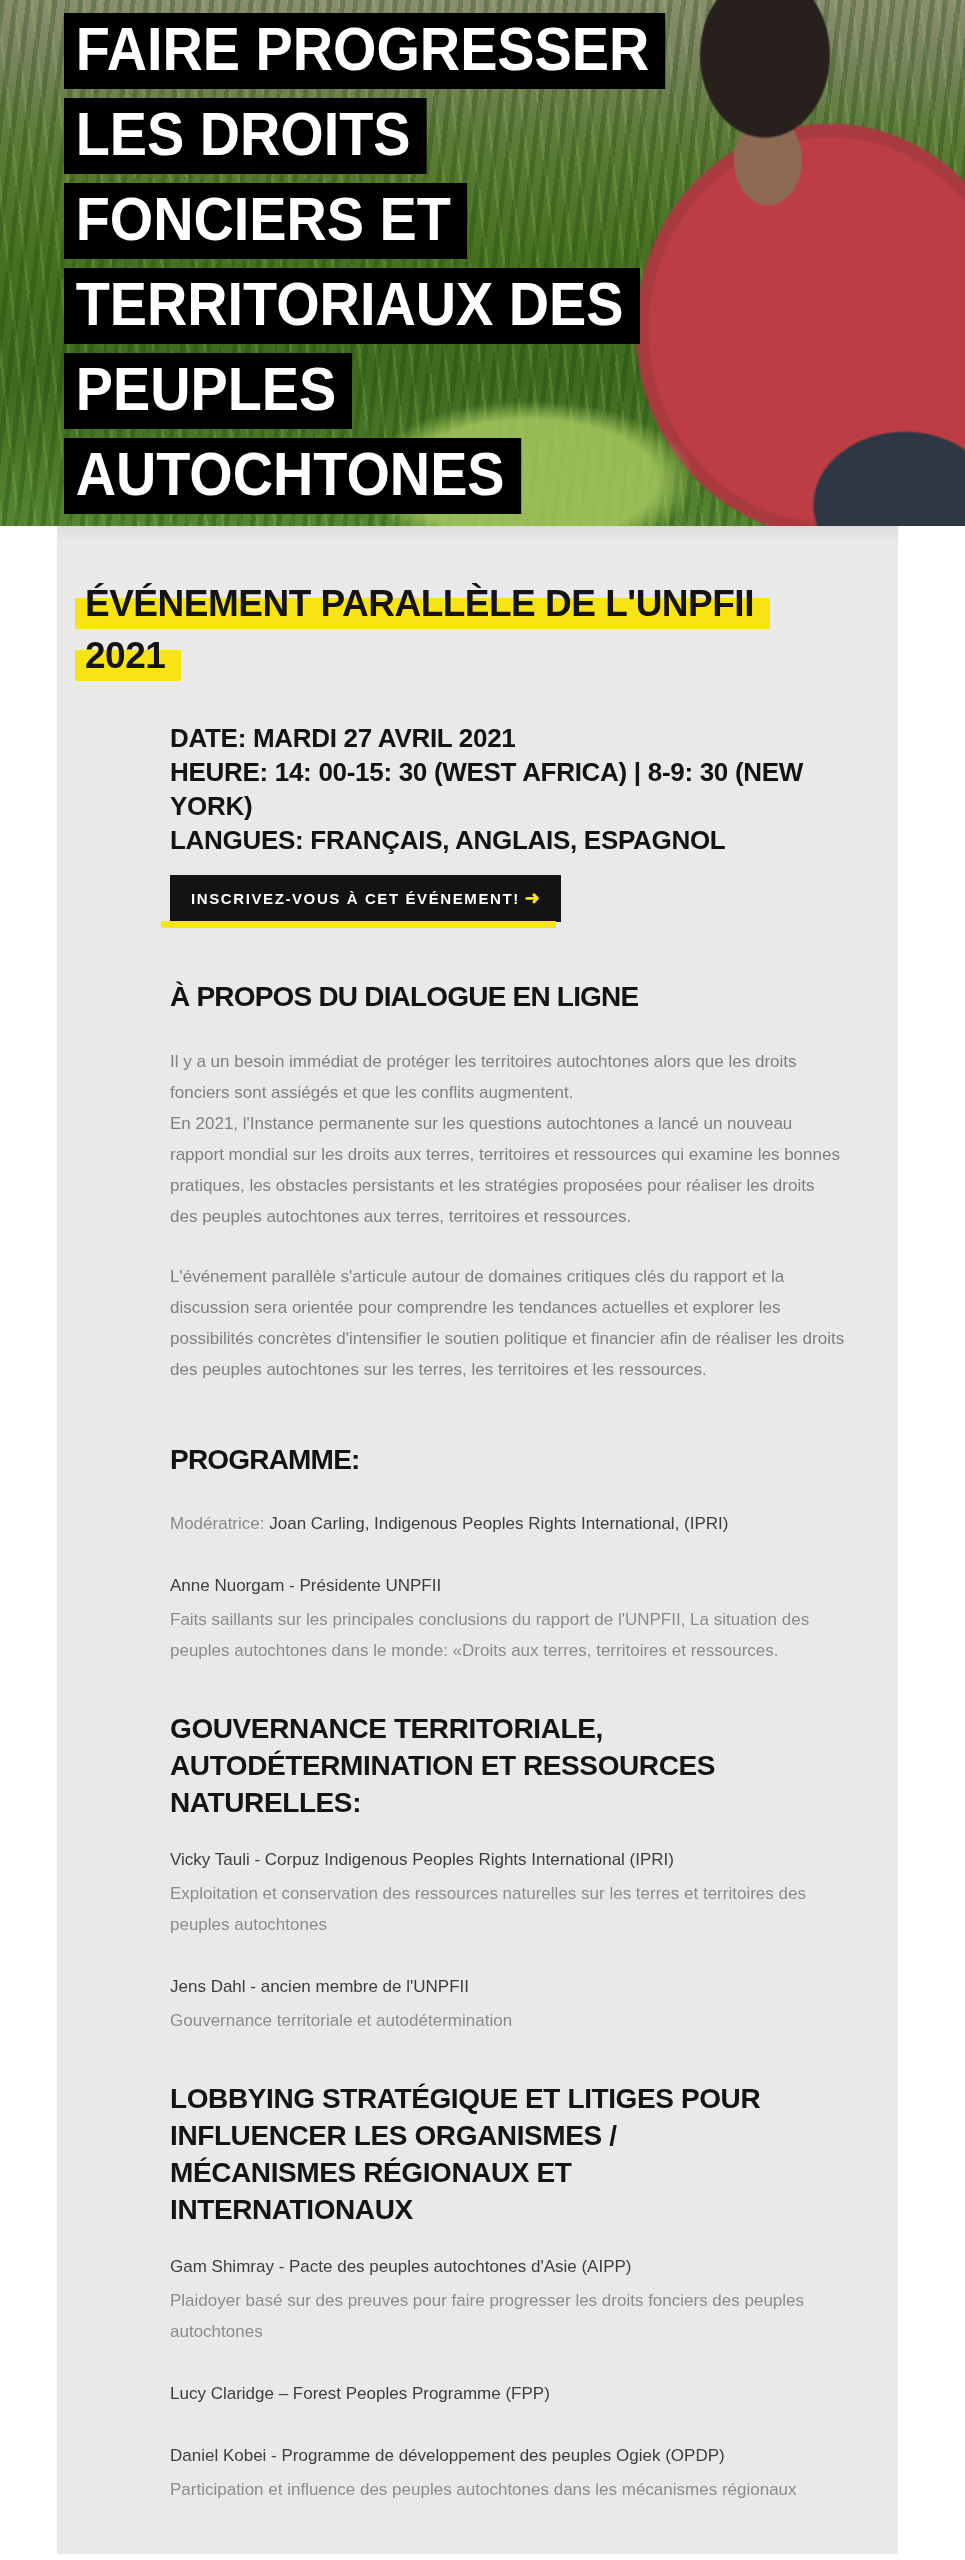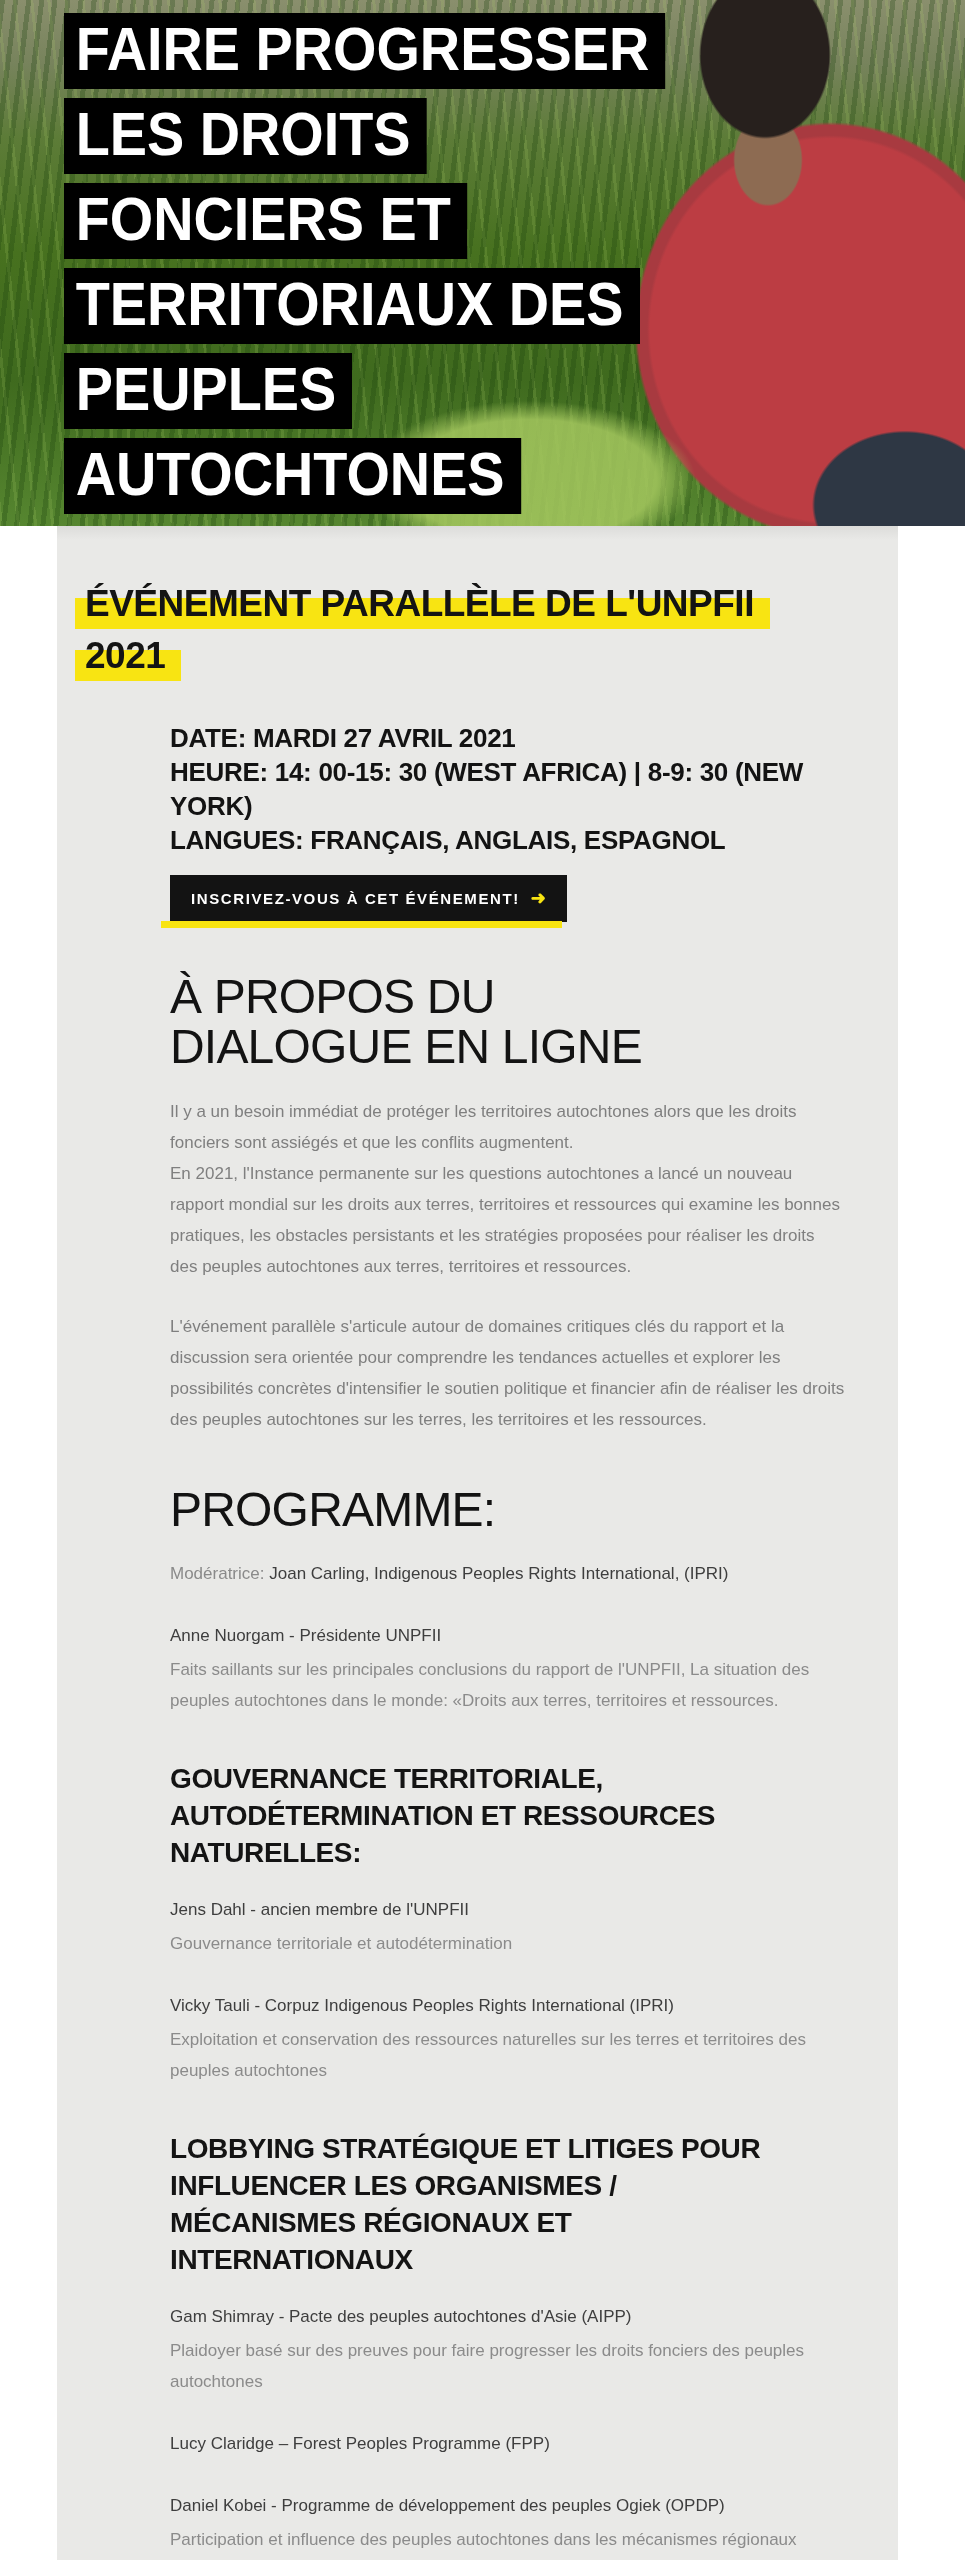--- a/index.html
+++ b/index.html
@@ -46,31 +46,31 @@
     display:table; white-space:nowrap;
     font-size:37px; line-height:46px; letter-spacing:-.5px; color:#141414;
     padding:0 16px 2px 10px; margin-bottom:4px;
     background:linear-gradient(180deg, rgba(0,0,0,0) 36%, #f8e412 36%);
   }
   .inner{ padding-left:95px; }
 
   .meta{ font-weight:700; color:#131313; font-size:26px; line-height:34px; max-width:690px; letter-spacing:-.3px; }
 
   .register-btn{
-    position:relative; display:inline-flex; align-items:center; gap:11px;
+    position:relative; display:inline-flex; align-items:center; gap:5px;
     margin-top:18px; padding:12px 21px 13px 21px;
     background:#131313; color:#fff; cursor:pointer; text-decoration:none;
     font-size:15px; font-weight:700; letter-spacing:1.6px;
   }
   .register-btn .arrow{ color:#f8e412; font-size:18px; letter-spacing:0; }
   .register-btn::after{
     content:""; position:absolute; left:-9px; right:5px; bottom:-6px; height:7px; background:#f8e412;
   }
 
-  h2.section{ font-size:48px; line-height:50px; font-weight:400; color:#131313; letter-spacing:-.8px; margin:50px 0 24px; max-width:575px; }
+  h2.section{ font-size:28px; line-height:50px; font-weight:700; color:#131313; letter-spacing:-.8px; margin:50px 0 24px; max-width:575px; }
   h3.subsection{ font-size:28px; line-height:37px; font-weight:700; color:#141414; letter-spacing:-.4px; margin:44px 0 24px; max-width:625px; }
 
   .paras p{ font-size:17px; line-height:31px; color:#7f7f7f; max-width:675px; }
   .paras p.gap{ margin-top:29px; }
 
   .mod-line{ font-size:17px; line-height:30px; margin-bottom:32px; max-width:675px; }
   .muted-label{ color:#8a8a8a;text-align:right; }
   .speaker-name{ color:#3e3e3e; }
 
   .entry{ margin-bottom:32px; max-width:675px; }
@@ -128,26 +128,26 @@
     </p>
 
     <div class="entry">
       <div class="name">Anne Nuorgam - Présidente UNPFII</div>
       <div class="desc">Faits saillants sur les principales conclusions du rapport de l'UNPFII, La situation des peuples autochtones dans le monde: «Droits aux terres, territoires et ressources.</div>
     </div>
 
     
     <h3 class="subsection">GOUVERNANCE TERRITORIALE, AUTODÉTERMINATION ET RESSOURCES NATURELLES:</h3>
     <div class="entry">
+      <div class="name">Vicky Tauli - Corpuz Indigenous Peoples Rights International (IPRI)</div>
+      <div class="desc">Exploitation et conservation des ressources naturelles sur les terres et territoires des peuples autochtones</div>
+    </div>
+    <div class="entry">
       <div class="name">Jens Dahl - ancien membre de l'UNPFII</div>
       <div class="desc">Gouvernance territoriale et autodétermination</div>
-    </div>
-    <div class="entry">
-      <div class="name">Vicky Tauli - Corpuz Indigenous Peoples Rights International (IPRI)</div>
-      <div class="desc">Exploitation et conservation des ressources naturelles sur les terres et territoires des peuples autochtones</div>
     </div>
 
     
     <h3 class="subsection">LOBBYING STRATÉGIQUE ET LITIGES POUR INFLUENCER LES ORGANISMES / MÉCANISMES RÉGIONAUX ET INTERNATIONAUX</h3>
     <div class="entry">
       <div class="name">Gam Shimray - Pacte des peuples autochtones d'Asie (AIPP)</div>
       <div class="desc">Plaidoyer basé sur des preuves pour faire progresser les droits fonciers des peuples autochtones</div>
     </div>
     <div class="entry">
       <div class="name">Lucy Claridge – Forest Peoples Programme (FPP)</div>

